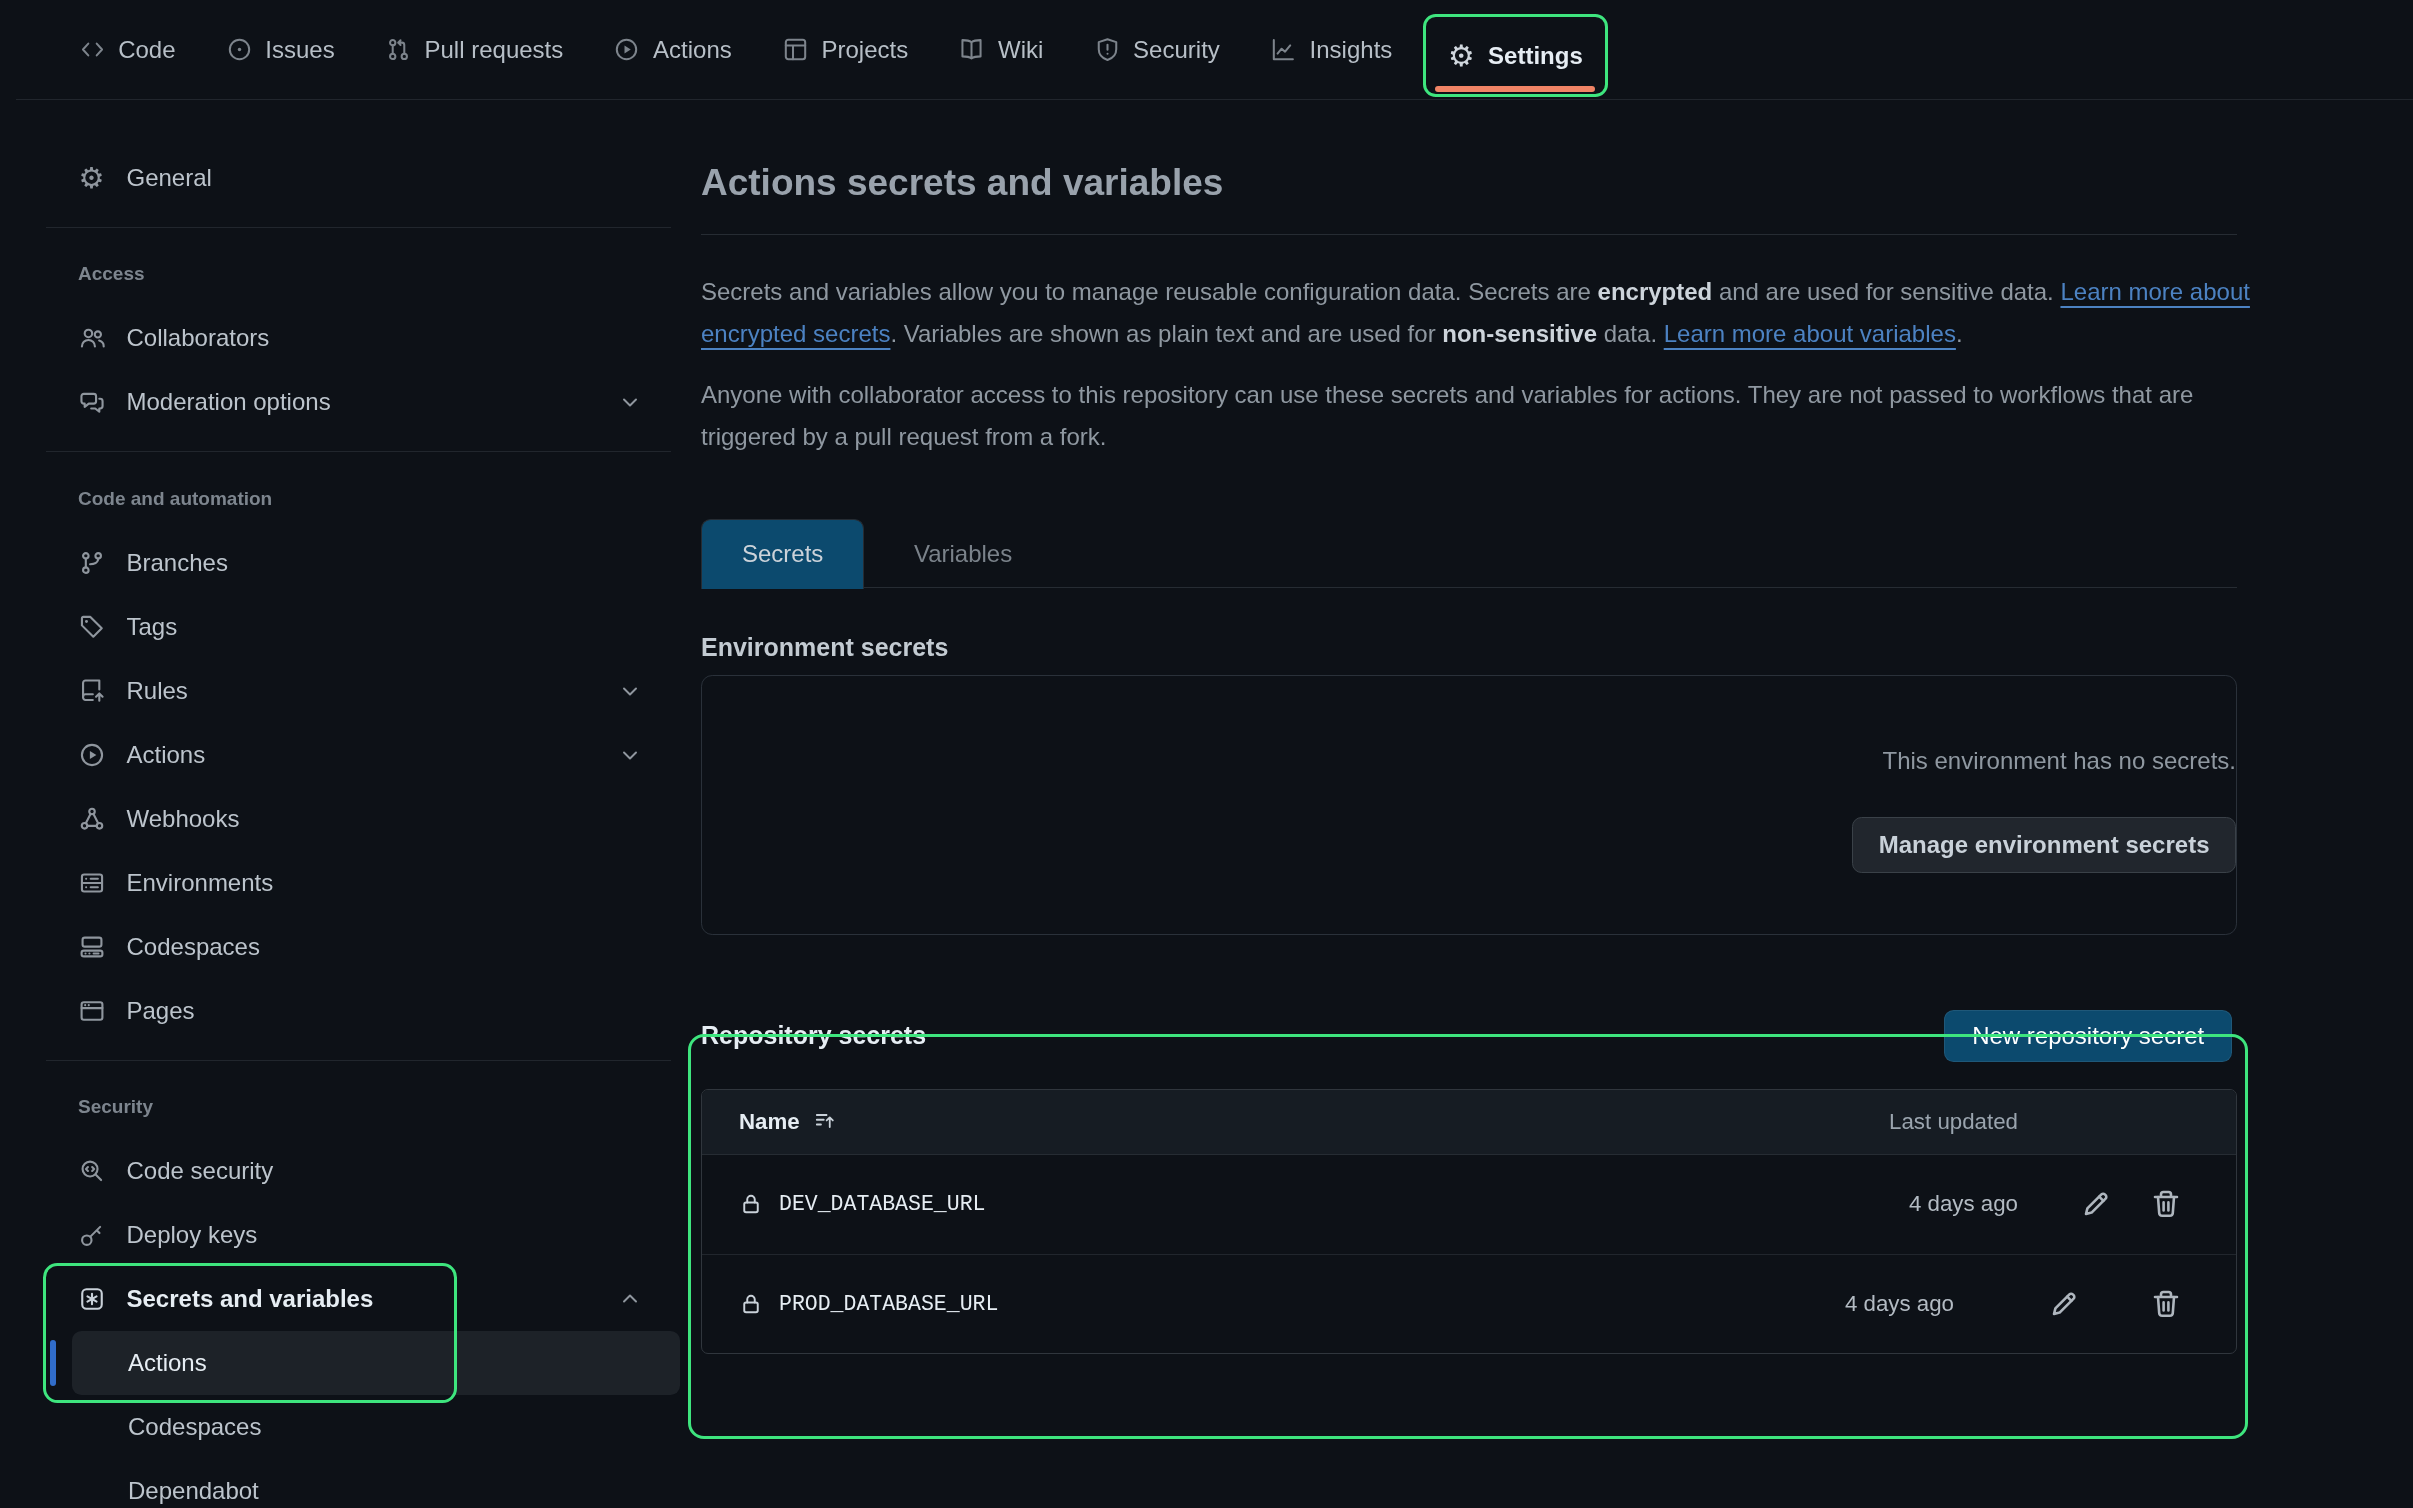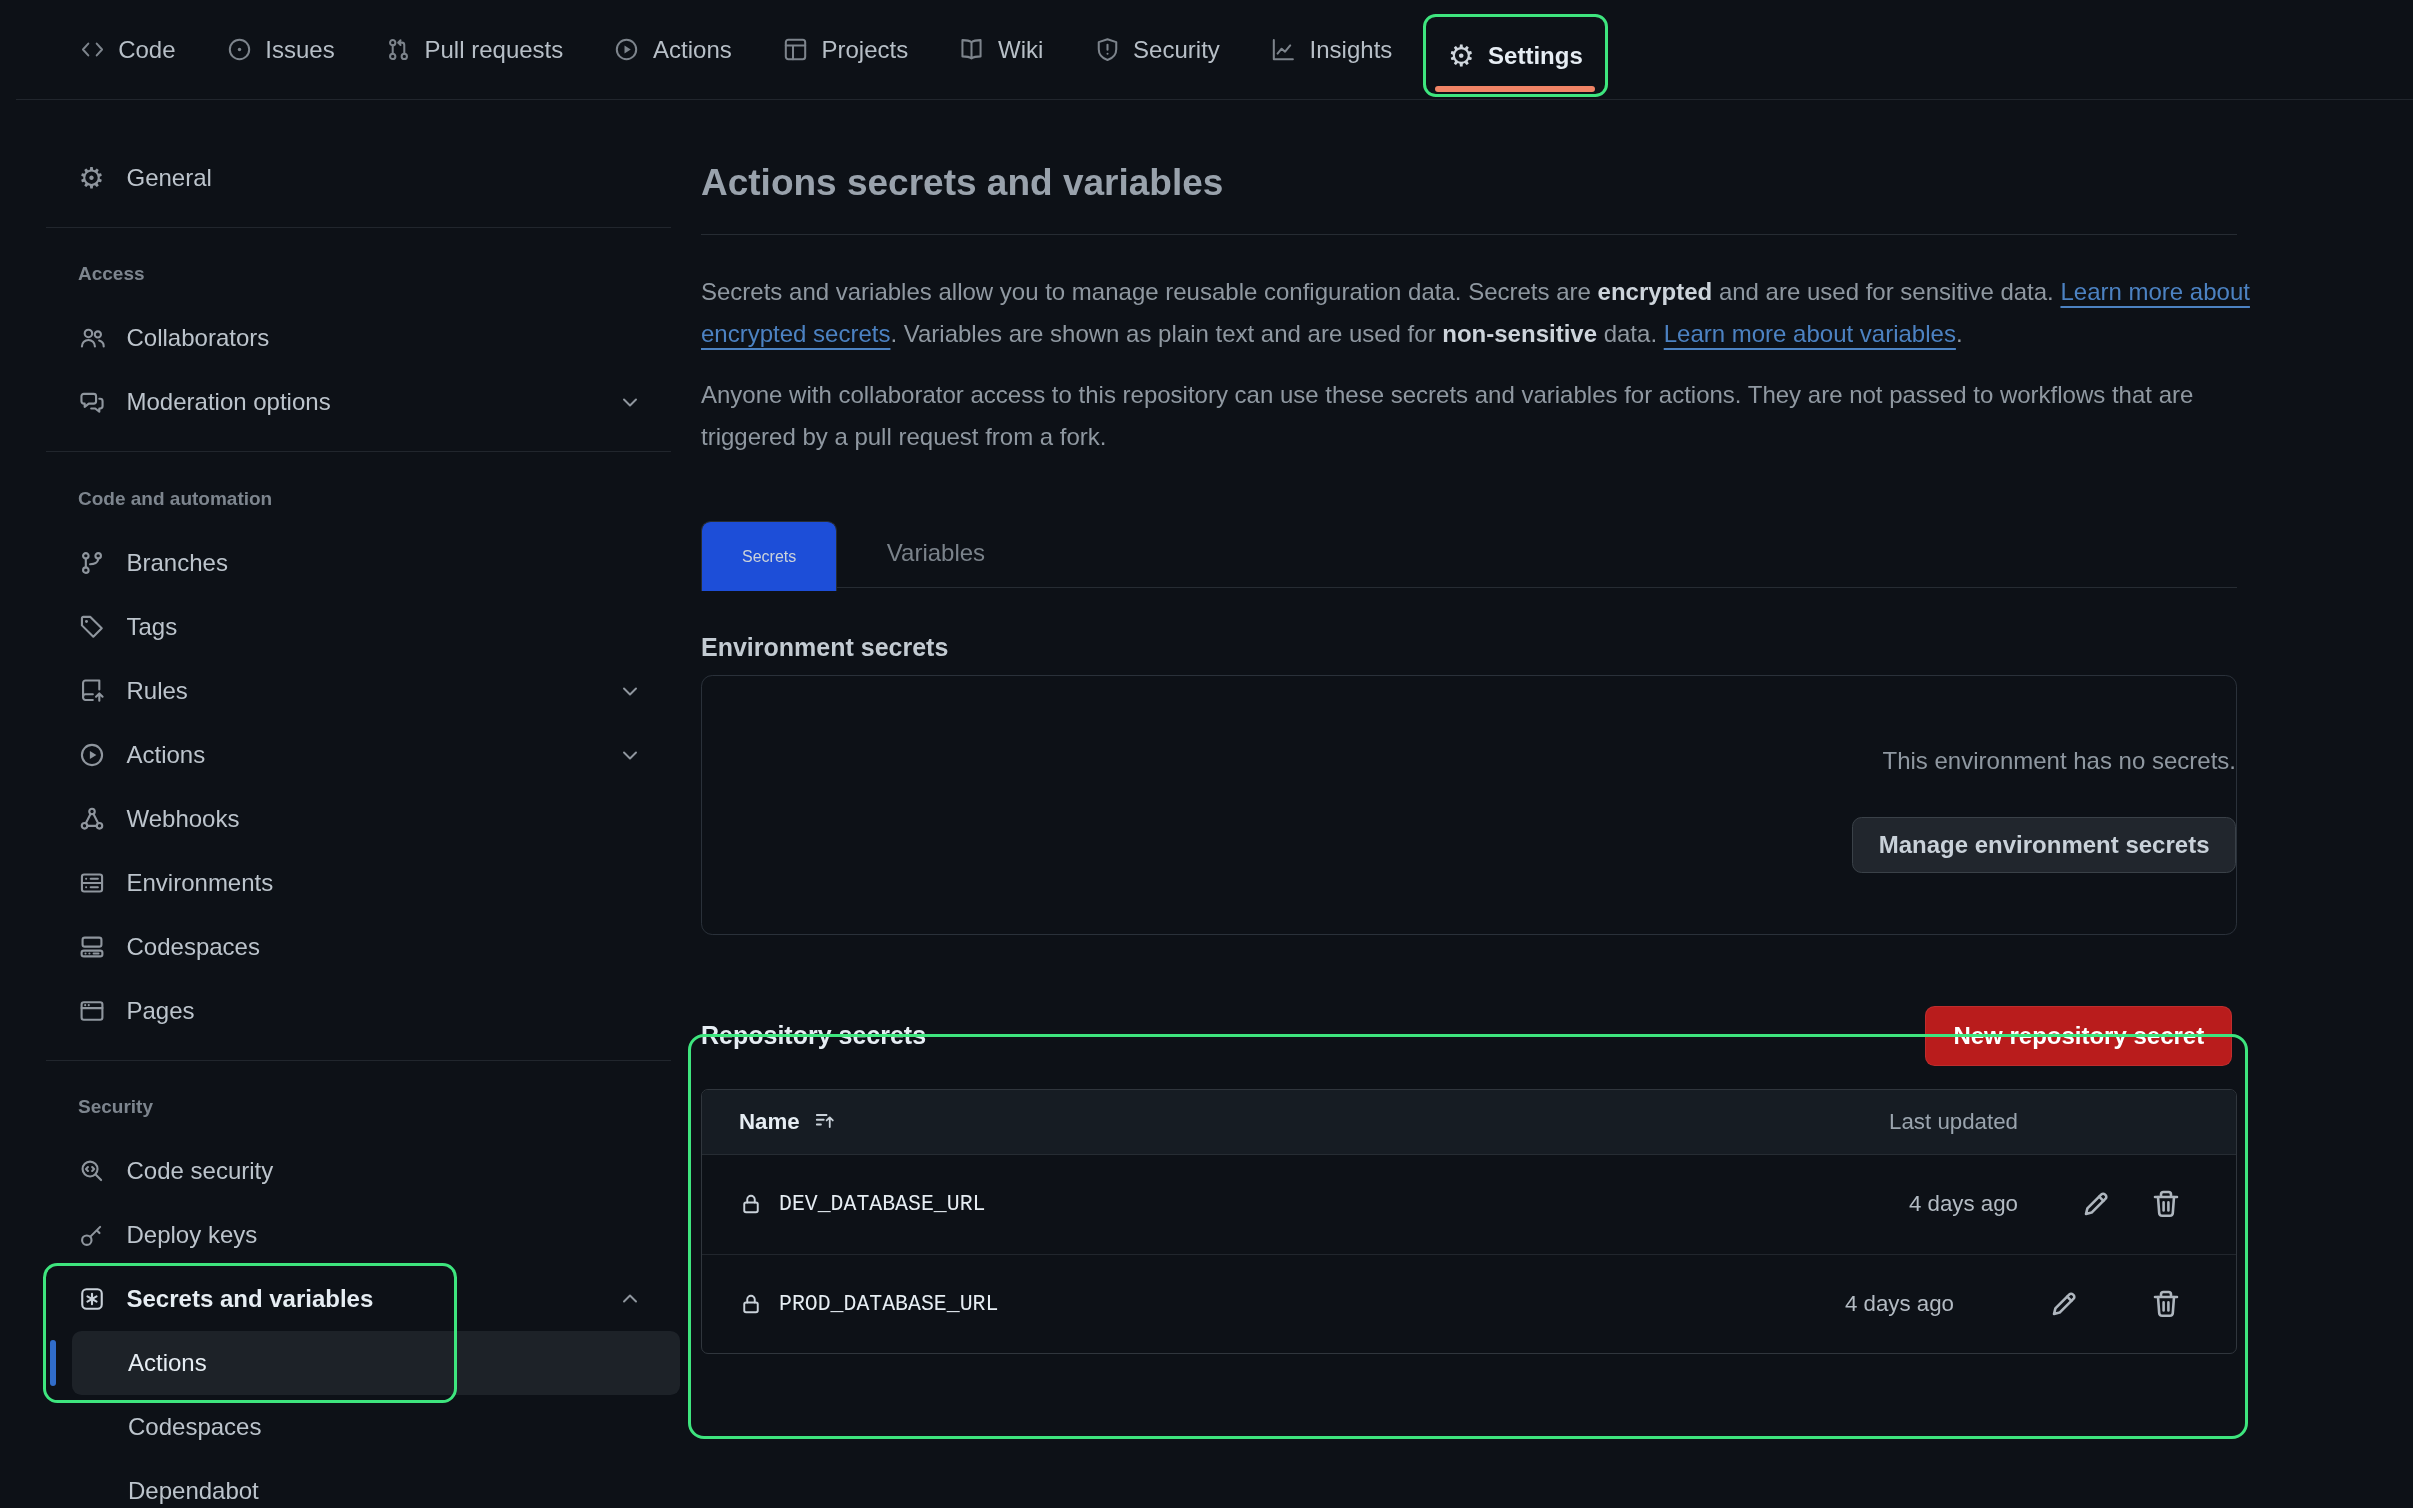--- a/index.html
+++ b/index.html
@@ -77,22 +77,22 @@
   }
   p.desc { margin-top:36px; width:1552px; font-size:24px; line-height:42px; color:#8f98a1; }
   p.desc2 { margin-top:19px; }
   .desc b { color:#cdd4db; font-weight:600; }
   .desc a { color:#4c82c2; text-decoration:underline; text-underline-offset:5.6px; cursor:pointer; }
 
   .tabbar { margin-top:60px; height:70px; border-bottom:0.8px solid #262c33; position:relative; }
   .tab-active {
     display:inline-flex; align-items:center; height:70px; padding:0 40px;
     border:0.8px solid #262c33; border-bottom:none; border-radius:9.6px 9.6px 0 0;
-    background:#1d4ed8; position:relative; top:0.8px;
-    font-size:16px; color:#ccd3da; cursor:pointer;
+    background:#0c4a6e; position:relative; top:0.8px;
+    font-size:24px; color:#ccd3da; cursor:pointer;
   }
   .tab-inactive {
     display:inline-flex; align-items:center; height:70px; padding:0 46px;
     font-size:24px; color:#7a828a; cursor:pointer;
   }
 
   h2.env-heading { margin-top:45px; height:32px; font-size:25px; font-weight:600; color:#c3cbd2; }
   .env-box {
     margin-top:9.6px; height:260px; border:0.8px solid #2a313a; border-radius:11.2px;
     display:flex; flex-direction:column; align-items:flex-end; padding-top:70px;
@@ -105,23 +105,23 @@
     font-size:24px; font-weight:600; color:#c9d1d9; cursor:pointer;
     font-family:inherit;
   }
 
   .repo-head {
     margin-top:73px; height:56px; display:flex; align-items:center; justify-content:space-between;
     padding-right:4.8px;
   }
   h2.repo-heading { font-size:25px; font-weight:600; color:#e6edf3; }
   .btn-primary {
-    height:60px; padding:0 27px; background:#b91c1c; border:0.8px solid rgba(255,255,255,0.08);
+    height:52px; padding:0 27px; background:#0c4a6e; border:0.8px solid rgba(255,255,255,0.08);
     border-radius:9.6px; display:inline-flex; align-items:center;
-    font-size:24px; font-weight:700; color:#ffffff; cursor:pointer; font-family:inherit;
+    font-size:24px; font-weight:400; color:#ffffff; cursor:pointer; font-family:inherit;
   }
 
   .secrets-table { margin-top:25px; border:0.8px solid #30363d; border-radius:7px; overflow:hidden; }
   .t-head {
     height:65px; background:#161c23; border-bottom:0.8px solid #262c33;
     display:flex; align-items:center; padding:0 37px;
   }
   .t-head .hname { font-size:22.3px; font-weight:700; color:#e6edf3; }
   .sort-ic { margin-left:14.4px; color:#c9d1d9; cursor:pointer; }
   .hupdated { margin-left:auto; margin-right:181px; font-size:22.3px; font-weight:500; color:#9aa4ae; }

